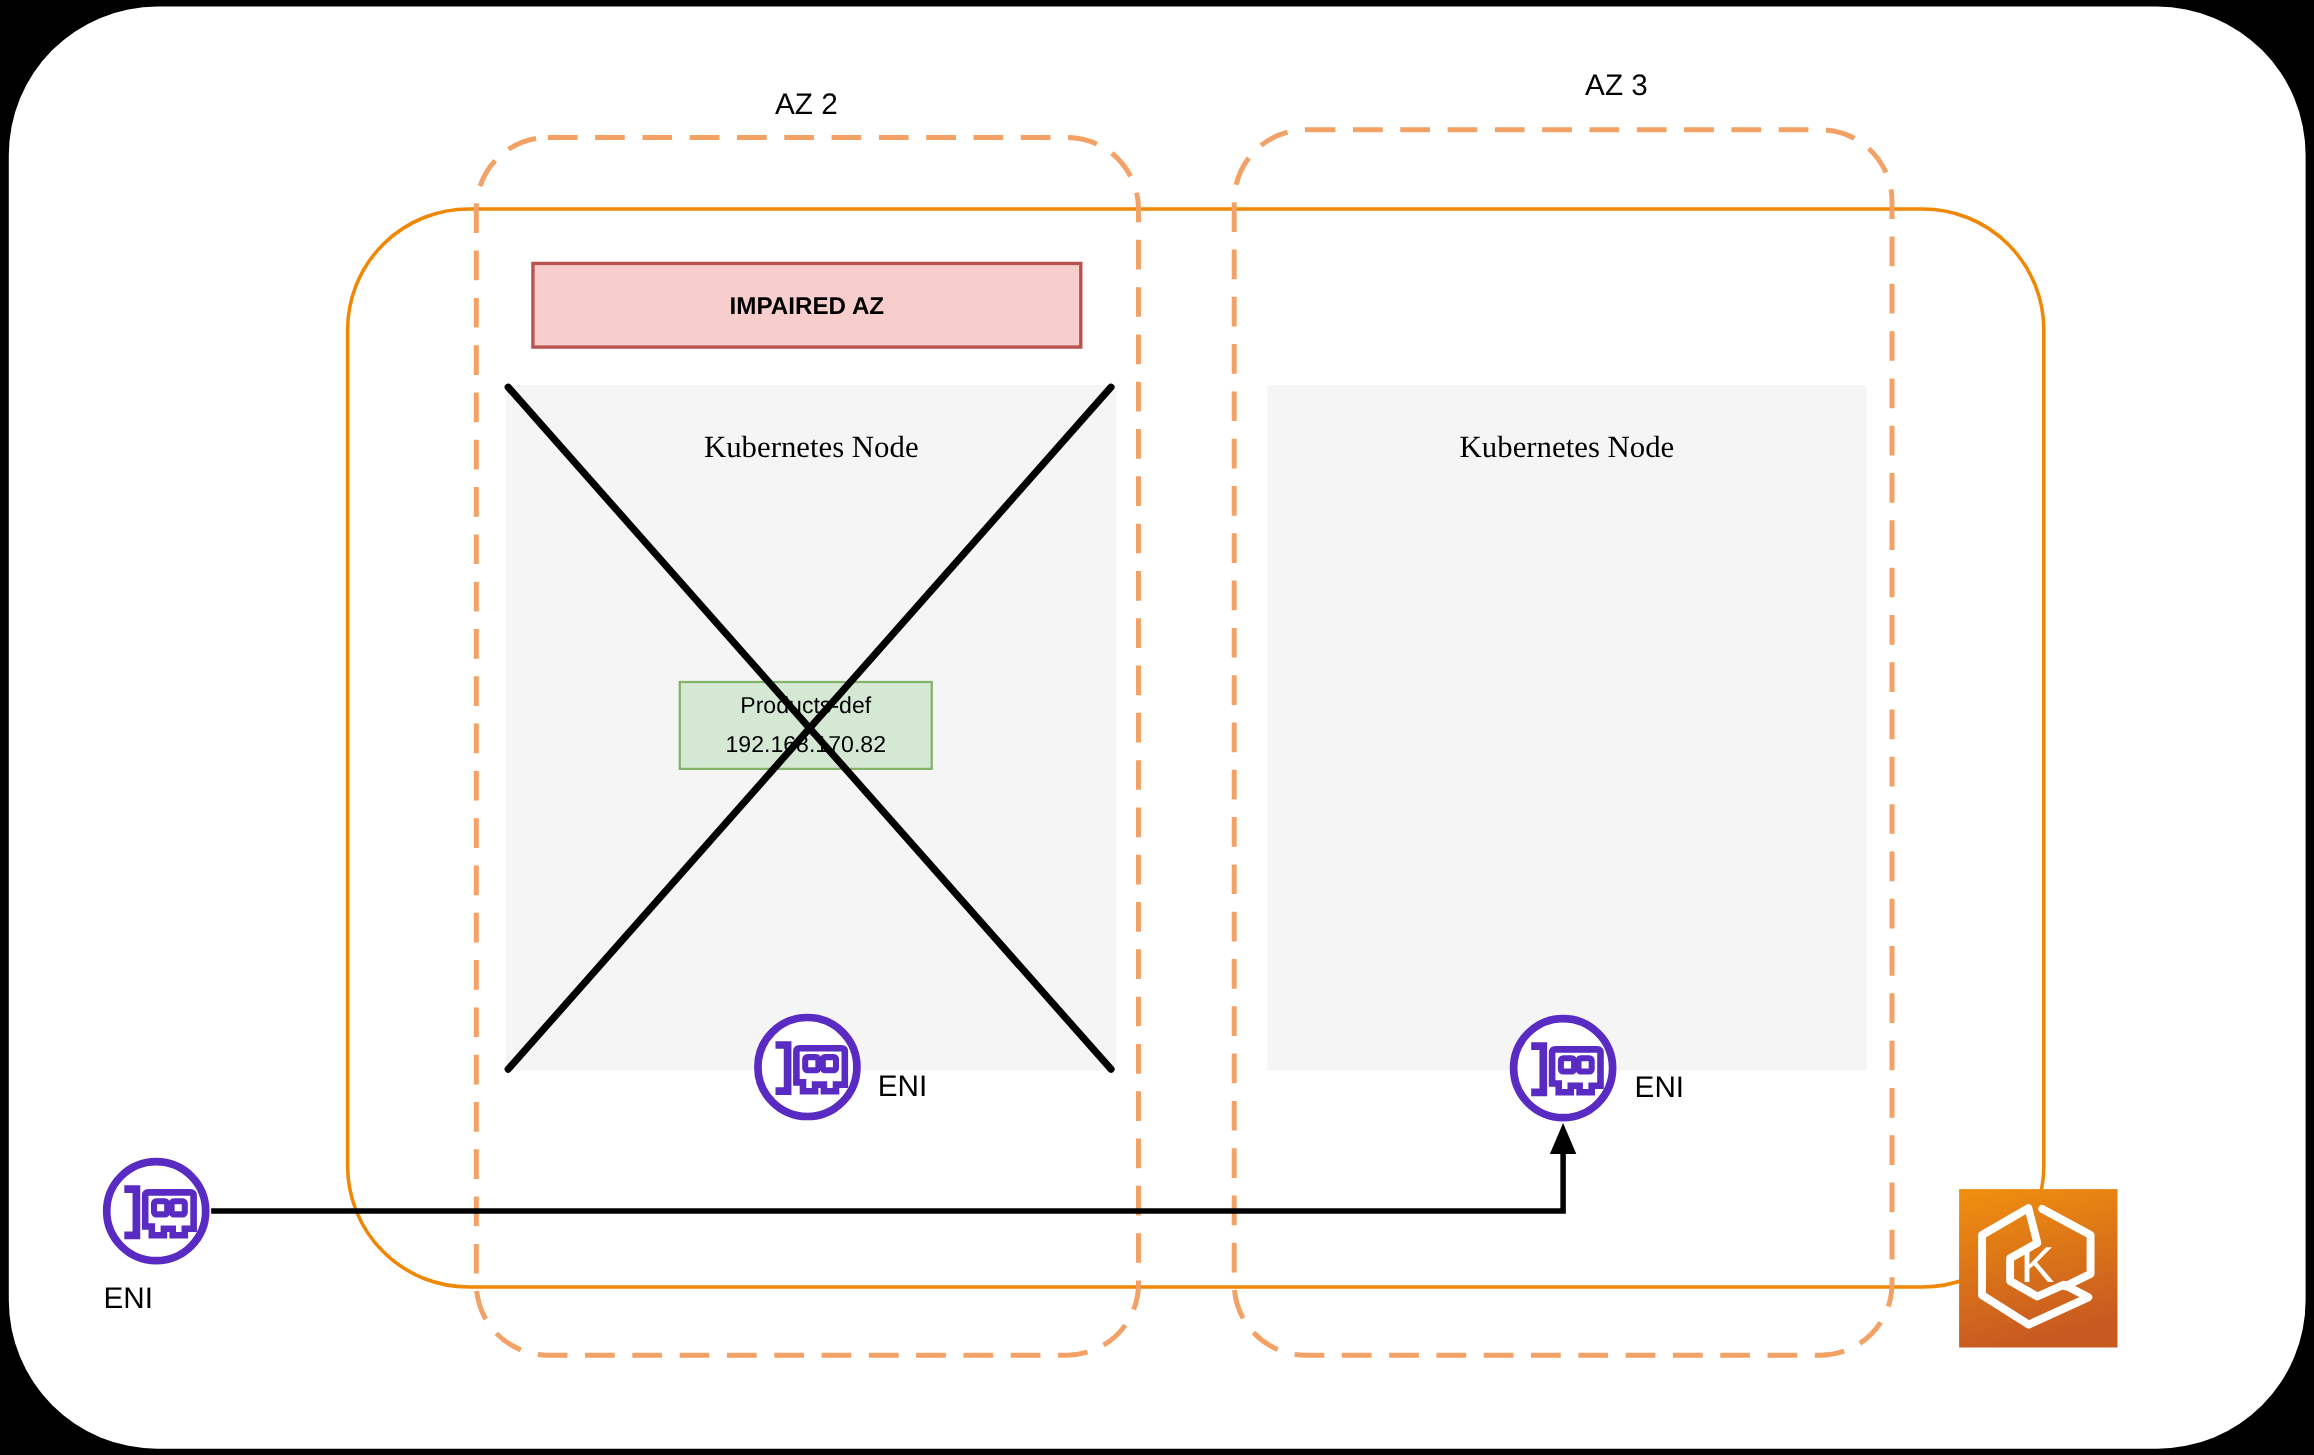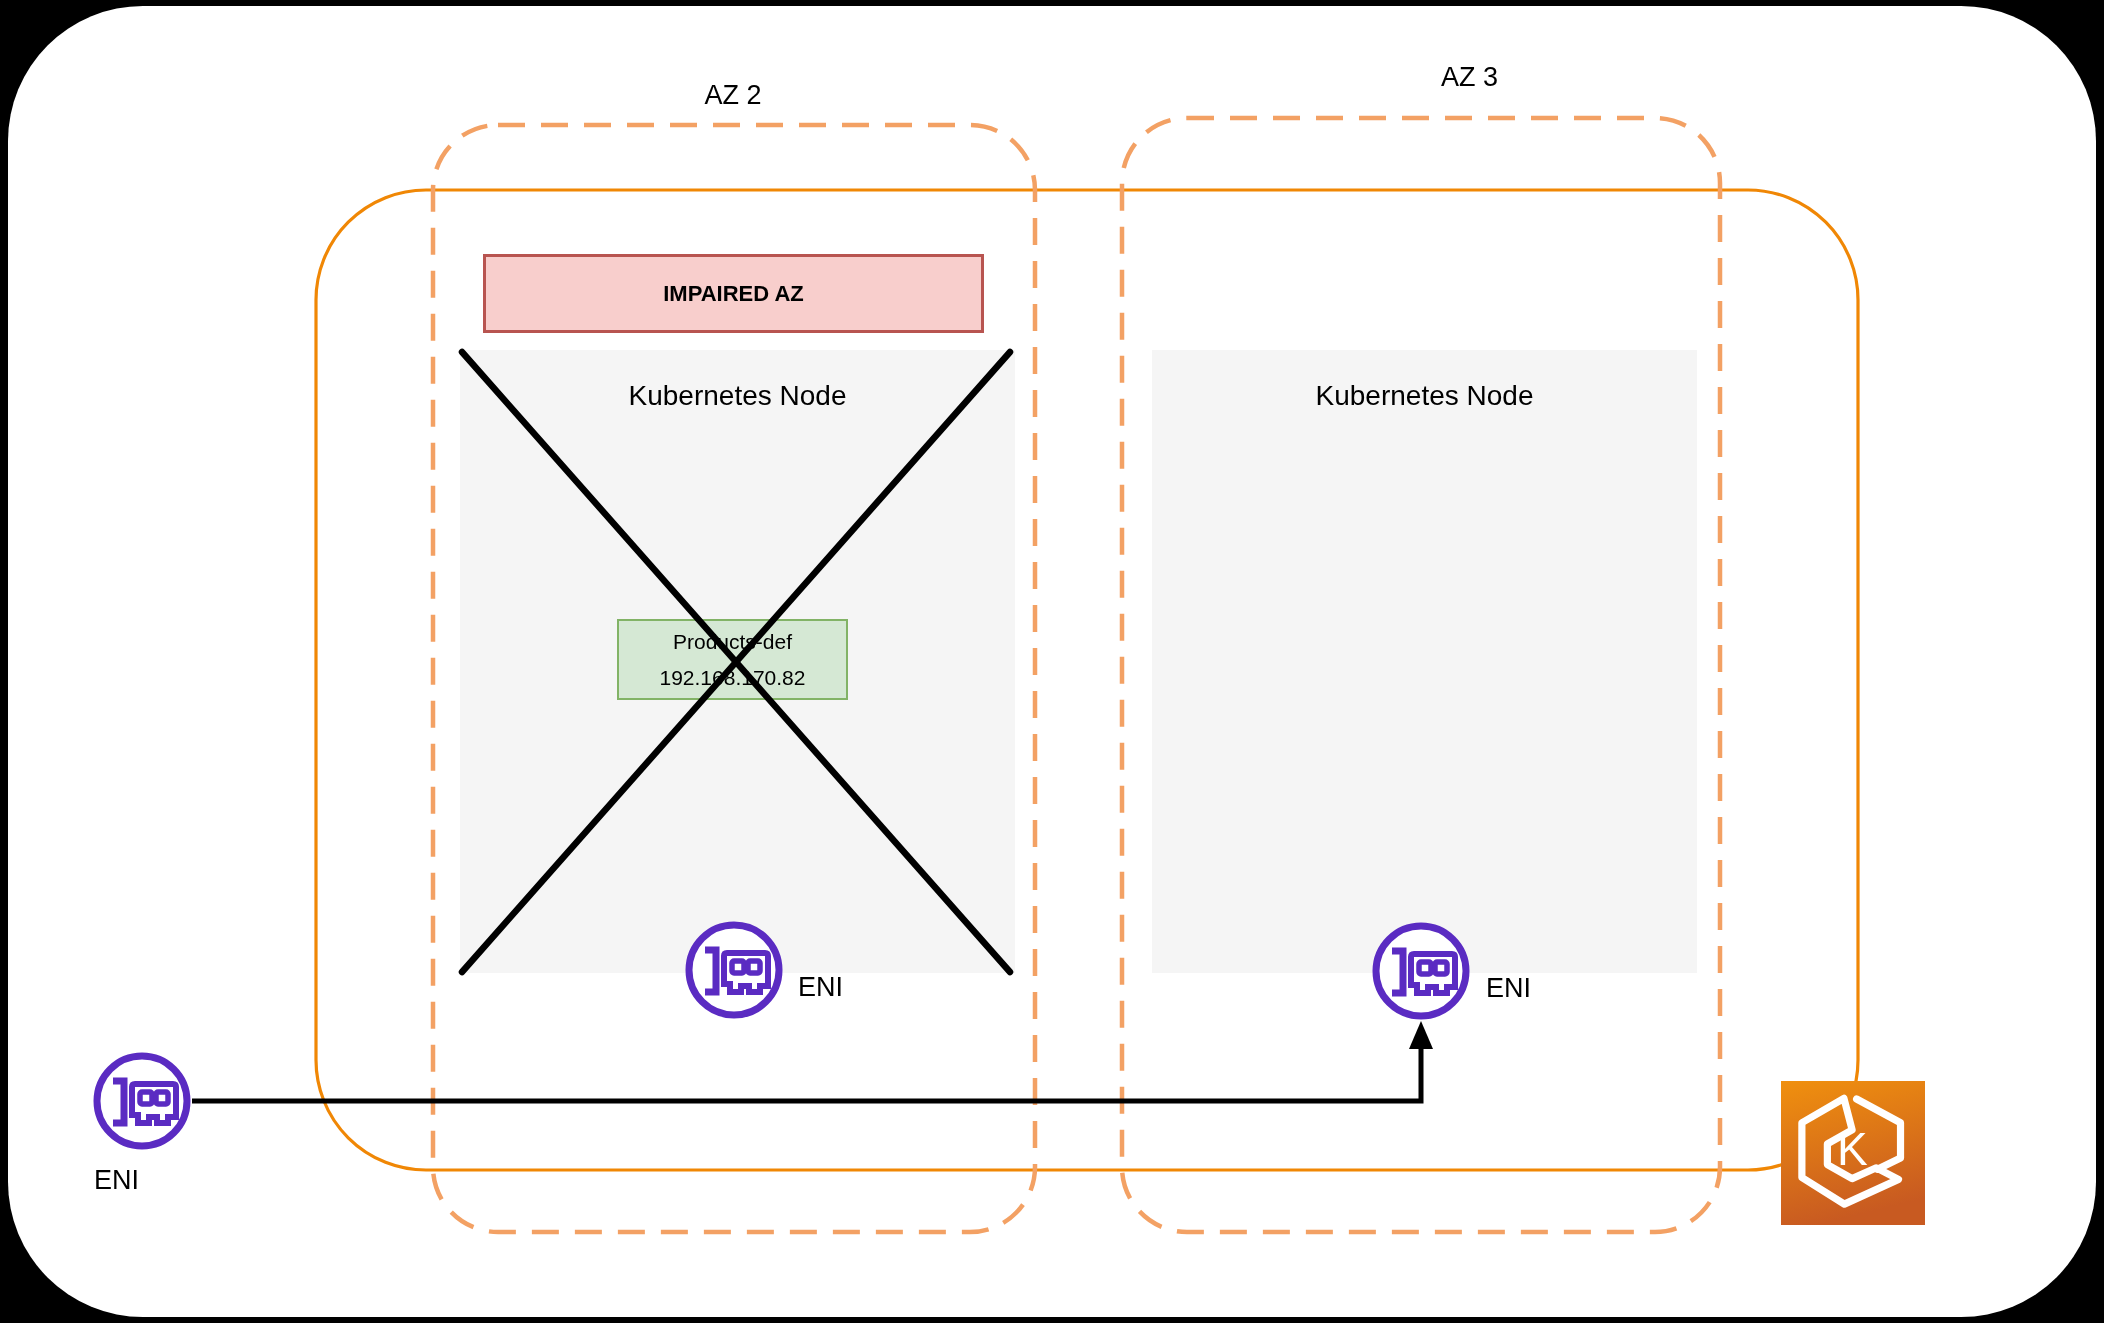--- a/index.html
+++ b/index.html
@@ -8,23 +8,23 @@
   .sheet{position:absolute;left:8px;top:6px;width:2088px;height:1311px;background:#ffffff;border-radius:135px;}
   .overlay{position:absolute;left:0;top:0;width:2104px;height:1323px;pointer-events:none;}
 
   .az-label{position:absolute;font-size:27px;color:#000;white-space:nowrap;}
   .az2{left:683px;top:80px;width:100px;text-align:center;}
   .az3{left:1441px;top:62px;width:100px;text-align:left;}
 
   .node{position:absolute;background:#f5f5f5;}
   .node-left{left:460px;top:350px;width:555px;height:623px;}
   .node-right{left:1152px;top:350px;width:545px;height:623px;}
-  .node-title{margin-top:30px;text-align:center;font-size:28px;color:#000;}
+  .node-title{margin-top:41px;text-align:center;font-size:28px;color:#000;font-family:Liberation Serif, serif;}
 
-  .banner{position:absolute;left:483px;top:254px;width:501px;height:79px;background:#f8cecc;
+  .banner{position:absolute;left:483px;top:238px;width:501px;height:79px;background:#f8cecc;
           border:3px solid #b85450;box-sizing:border-box;display:flex;align-items:center;justify-content:center;}
   .banner span{font-size:22px;font-weight:bold;color:#000;}
 
   .pod{position:absolute;background:#d5e8d4;border:2px solid #82b366;box-sizing:border-box;
        display:flex;flex-direction:column;align-items:center;justify-content:center;gap:12px;
        font-size:21px;color:#000;}
   .pod-left{left:617px;top:619px;width:231px;height:81px;}
   .pod-right{left:1305px;top:606px;width:232px;height:89px;}
 
   .eni-label{position:absolute;font-size:27px;color:#000;white-space:nowrap;}

